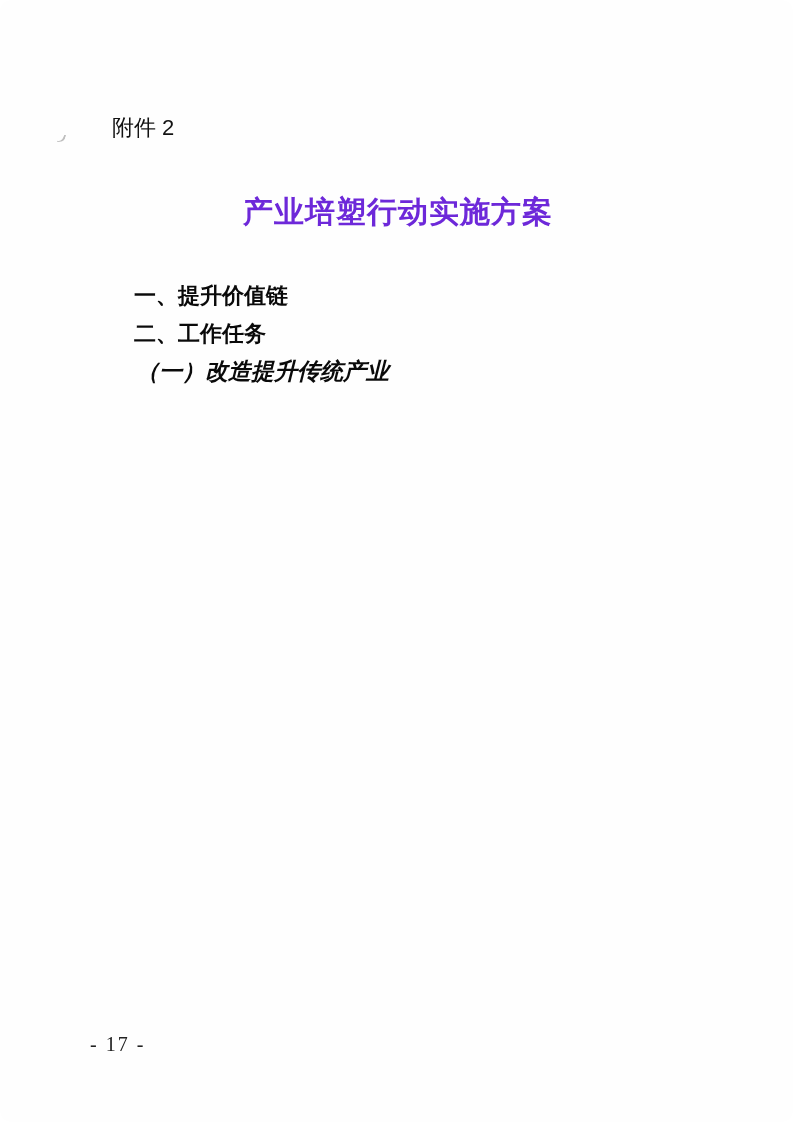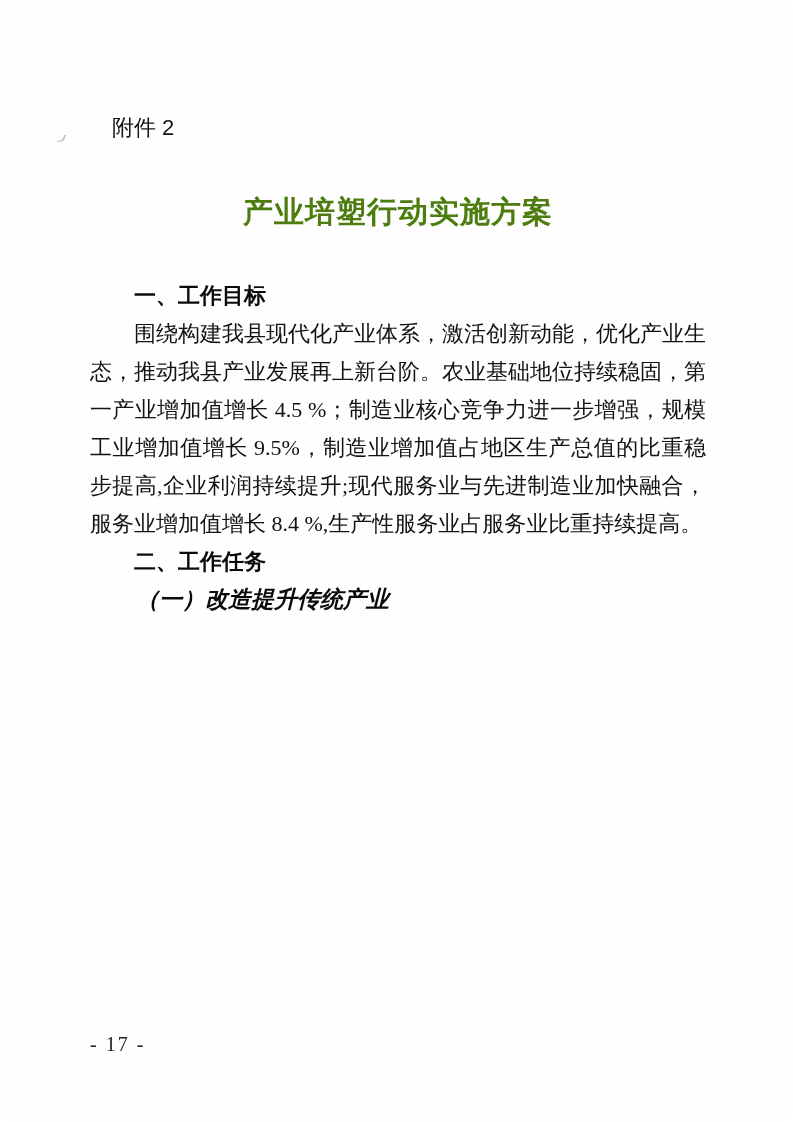--- a/index.html
+++ b/index.html
@@ -24,21 +24,21 @@
   }
   .doc-title {
     position: absolute;
     left: 90px;
     top: 190px;
     width: 616px;
     text-align: center;
     font-size: 30px;
     line-height: 44px;
     font-weight: bold;
-    color: #4d7c0f;
+    color: #6d28d9;
     letter-spacing: 1px;
   }
   .body-block {
     position: absolute;
     left: 90px;
     top: 277px;
     width: 616px;
     font-size: 22px;
     line-height: 38px;
     text-align: justify;
@@ -99,23 +99,22 @@
 
   <div class="scan-artifact"></div>
 
   <div class="attachment">附件 2</div>
 
   <h1 class="doc-title">产业培塑行动实施方案</h1>
 
   <div class="body-block">
 
 
-    <h2 class="h-hei">一、工作目标</h2>
+    <h2 class="h-hei">一、提升价值链</h2>
 
-    <p class="para">围绕构建我县现代化产业体系，激活创新动能，优化产业生态，推动我县产业发展再上新台阶。农业基础地位持续稳固，第一产业增加值增长 4.5 %；制造业核心竞争力进一步增强，规模工业增加值增长 9.5%，制造业增加值占地区生产总值的比重稳步提高,企业利润持续提升;现代服务业与先进制造业加快融合，服务业增加值增长 8.4 %,生产性服务业占服务业比重持续提高。</p>
 
     <h2 class="h-hei">二、工作任务</h2>
 
     <h3 class="h-kai">（一）改造提升传统产业</h3>
 
 
   </div>
 
   <div class="page-number">- 17 -</div>
 

